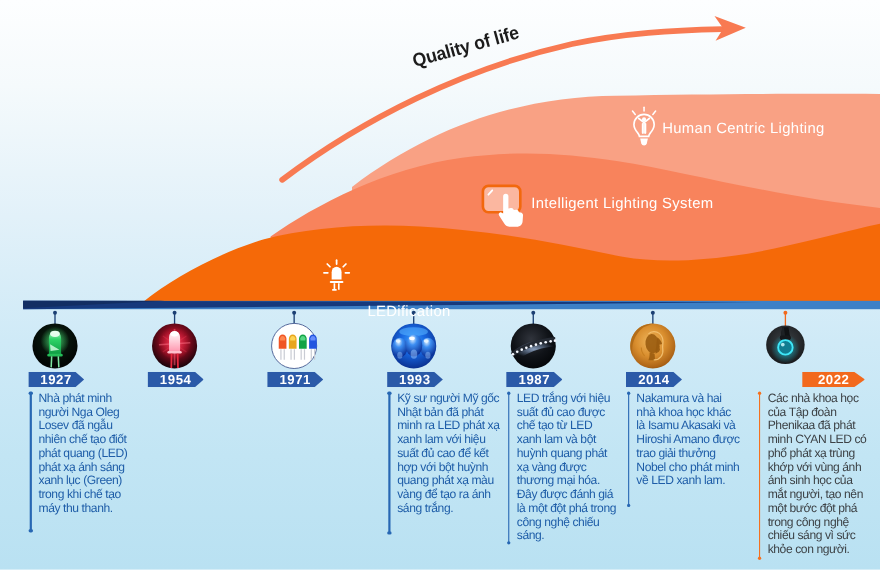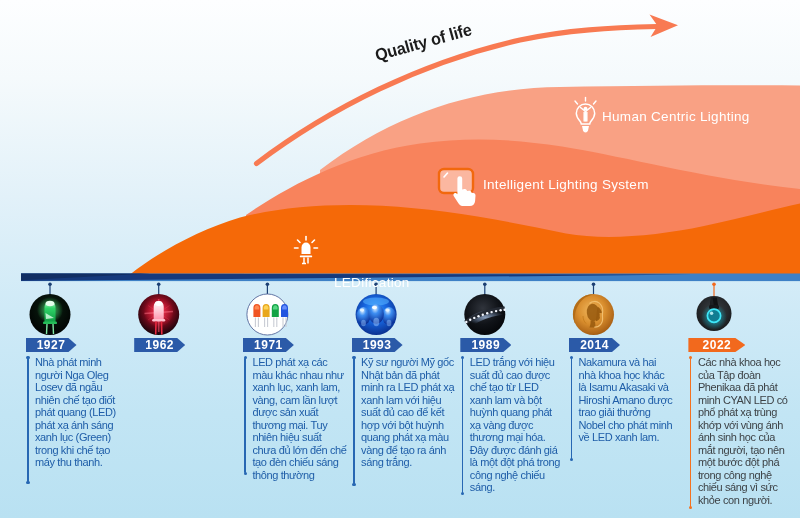--- a/index.html
+++ b/index.html
@@ -50,20 +50,21 @@
     position:absolute;top:338px;height:14px;width:51px;
     background:#2b5aa8;color:#ffffff;
     clip-path:polygon(0 0,43px 0,51px 7px,43px 14px,0 14px);
     font-size:12px;font-weight:bold;letter-spacing:.5px;
     line-height:14px;text-align:center;
   }
   .flag .yr{display:inline-block;width:43px;text-align:center;}
   .flag.hl{
     background:#f2691d;width:57px;
     clip-path:polygon(0 0,47px 0,57px 7px,47px 14px,0 14px);
+    margin-left:41px;
   }
 </style>
 </head>
 <body>
 
 <div id="stage">
 
   <svg id="scene" width="800" height="518" viewBox="0 0 800 518" aria-hidden="true">
     <defs>
       <radialGradient id="g-green" cx="50%" cy="38%" r="55%">
@@ -313,35 +314,31 @@
         <line x1="17.5" y1="15.5" x2="12.5" y2="11.5"></line>
         <line x1="17.5" y1="15.5" x2="22.5" y2="11.5"></line>
       </g>
       <circle cx="17.5" cy="12.6" r="1.9" fill="#ffffff"></circle>
       <path d="M14,30 L21,30 L20,34.5 a2.6,2.6 0 0 1 -5,0 Z" fill="#ffffff"></path>
     </svg>
   </div>
   <div class="wave-label" id="lbl-hcl">Human Centric Lighting</div>
 
   <div class="flag" style="left:25.5px"><span class="yr">1927</span></div>
-  <div class="flag" style="left:134.2px"><span class="yr">1962</span></div>
+  <div class="flag" style="left:134.2px"><span class="yr">1954</span></div>
   <div class="flag" style="left:242.9px"><span class="yr">1971</span></div>
   <div class="flag" style="left:351.6px"><span class="yr">1993</span></div>
-  <div class="flag" style="left:460.3px"><span class="yr">1989</span></div>
+  <div class="flag" style="left:460.3px"><span class="yr">1987</span></div>
   <div class="flag" style="left:569px"><span class="yr">2014</span></div>
   <div class="flag hl" style="left:688.4px"><span class="yr">2022</span></div>
 
   <div class="tcol" style="left:25.5px;width:104px">
     <div class="tconn" style="height:124px"></div>
     <div class="ttext">Nhà phát minh người Nga Oleg Losev đã ngẫu nhiên chế tạo điốt phát quang (LED) phát xạ ánh sáng xanh lục (Green) trong khi chế tạo máy thu thanh.</div>
   </div>
-  <div class="tcol" style="left:242.9px;width:104px">
-    <div class="tconn" style="height:115px"></div>
-    <div class="ttext">LED phát xạ các màu khác nhau như xanh lục, xanh lam, vàng, cam lần lượt được sản xuất thương mại. Tuy nhiên hiệu suất chưa đủ lớn đến chế tạo đèn chiếu sáng thông thường</div>
-  </div>
   <div class="tcol" style="left:351.6px;width:104px">
     <div class="tconn" style="height:126px"></div>
     <div class="ttext">Kỹ sư người Mỹ gốc Nhật bản đã phát minh ra LED phát xạ xanh lam với hiệu suất đủ cao để kết hợp với bột huỳnh quang phát xạ màu vàng để tạo ra ánh sáng trắng.</div>
   </div>
   <div class="tcol" style="left:460.3px;width:100px">
     <div class="tconn" style="height:135px"></div>
     <div class="ttext">LED trắng với hiệu suất đủ cao được chế tạo từ LED xanh lam và bột huỳnh quang phát xạ vàng được thương mại hóa. Đây được đánh giá là một đột phá trong công nghệ chiếu sáng.</div>
   </div>
   <div class="tcol hl" style="left:688.4px;width:103px">
     <div class="tconn" style="height:149px"></div>

